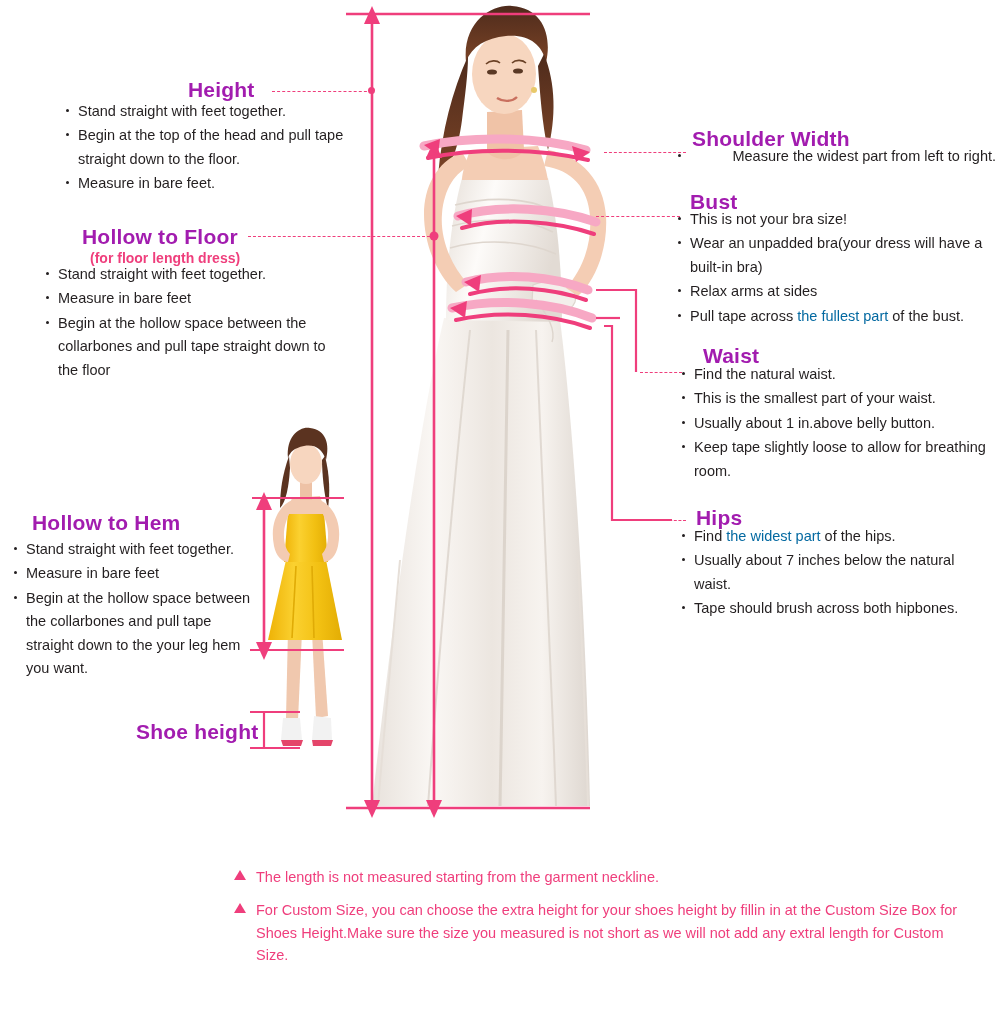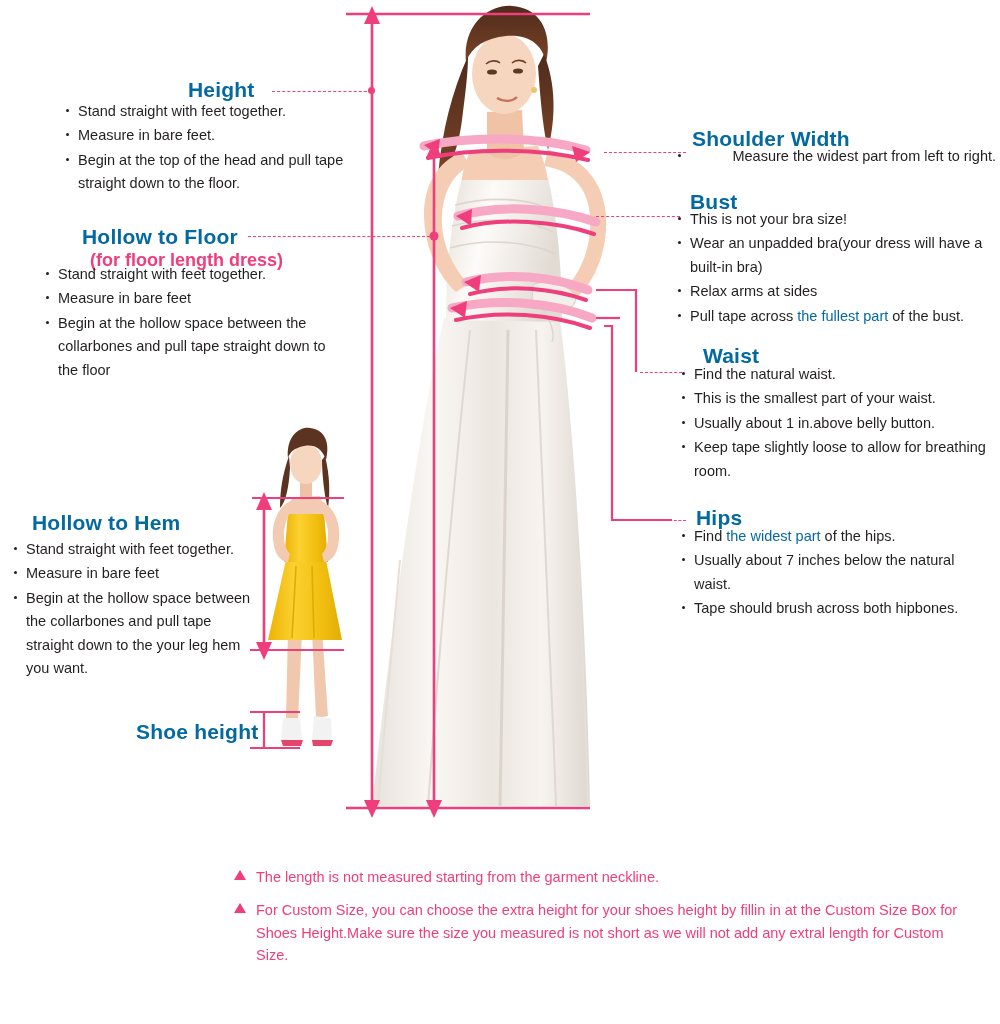--- a/index.html
+++ b/index.html
@@ -16,30 +16,30 @@
   }
   #stage {
     position: relative;
     width: 1000px;
     height: 1024px;
   }
   .abs { position: absolute; }
 
   
   .heading {
-    color: #0369a1;
+    color: #a21caf;
     font-weight: bold;
     font-size: 21px;
     letter-spacing: 0.2px;
     white-space: nowrap;
   }
   .subheading {
     color: #ef3e7c;
     font-weight: bold;
-    font-size: 18px;
+    font-size: 14px;
     white-space: nowrap;
   }
 
   
   .bullets {
     list-style: none;
     margin: 0;
     padding: 0;
     color: #231f20;
     font-size: 14.5px;
@@ -256,22 +256,22 @@
   <div class="dash-h abs" style="left:604px; top:152px; width:82px;"></div>
   <div class="dash-h abs" style="left:596px; top:216px; width:84px;"></div>
   <div class="dash-h abs" style="left:640px; top:372px; width:42px;"></div>
   <div class="dash-h abs" style="left:660px; top:520px; width:26px;"></div>
 
   <div class="abs" style="left:188px; top:78px;">
     <div class="heading">Height</div>
   </div>
   <ul class="bullets abs" style="left:64px; top:100px; width:300px;">
     <li>Stand straight with feet together.</li>
+    <li>Begin at the top of the head and pull tape straight down to the floor.</li>
     <li>Measure in bare feet.</li>
-    <li>Begin at the top of the head and pull tape straight down to the floor.</li>
   </ul>
 
   <div class="abs" style="left:82px; top:225px;">
     <div class="heading">Hollow to Floor</div>
     <div class="subheading" style="margin-top:1px; margin-left:8px;">(for floor length dress)</div>
   </div>
   <ul class="bullets abs" style="left:44px; top:263px; width:300px;">
     <li>Stand straight with feet together.</li>
     <li>Measure in bare feet</li>
     <li>Begin at the hollow space between the collarbones and pull tape straight down to the floor</li>

